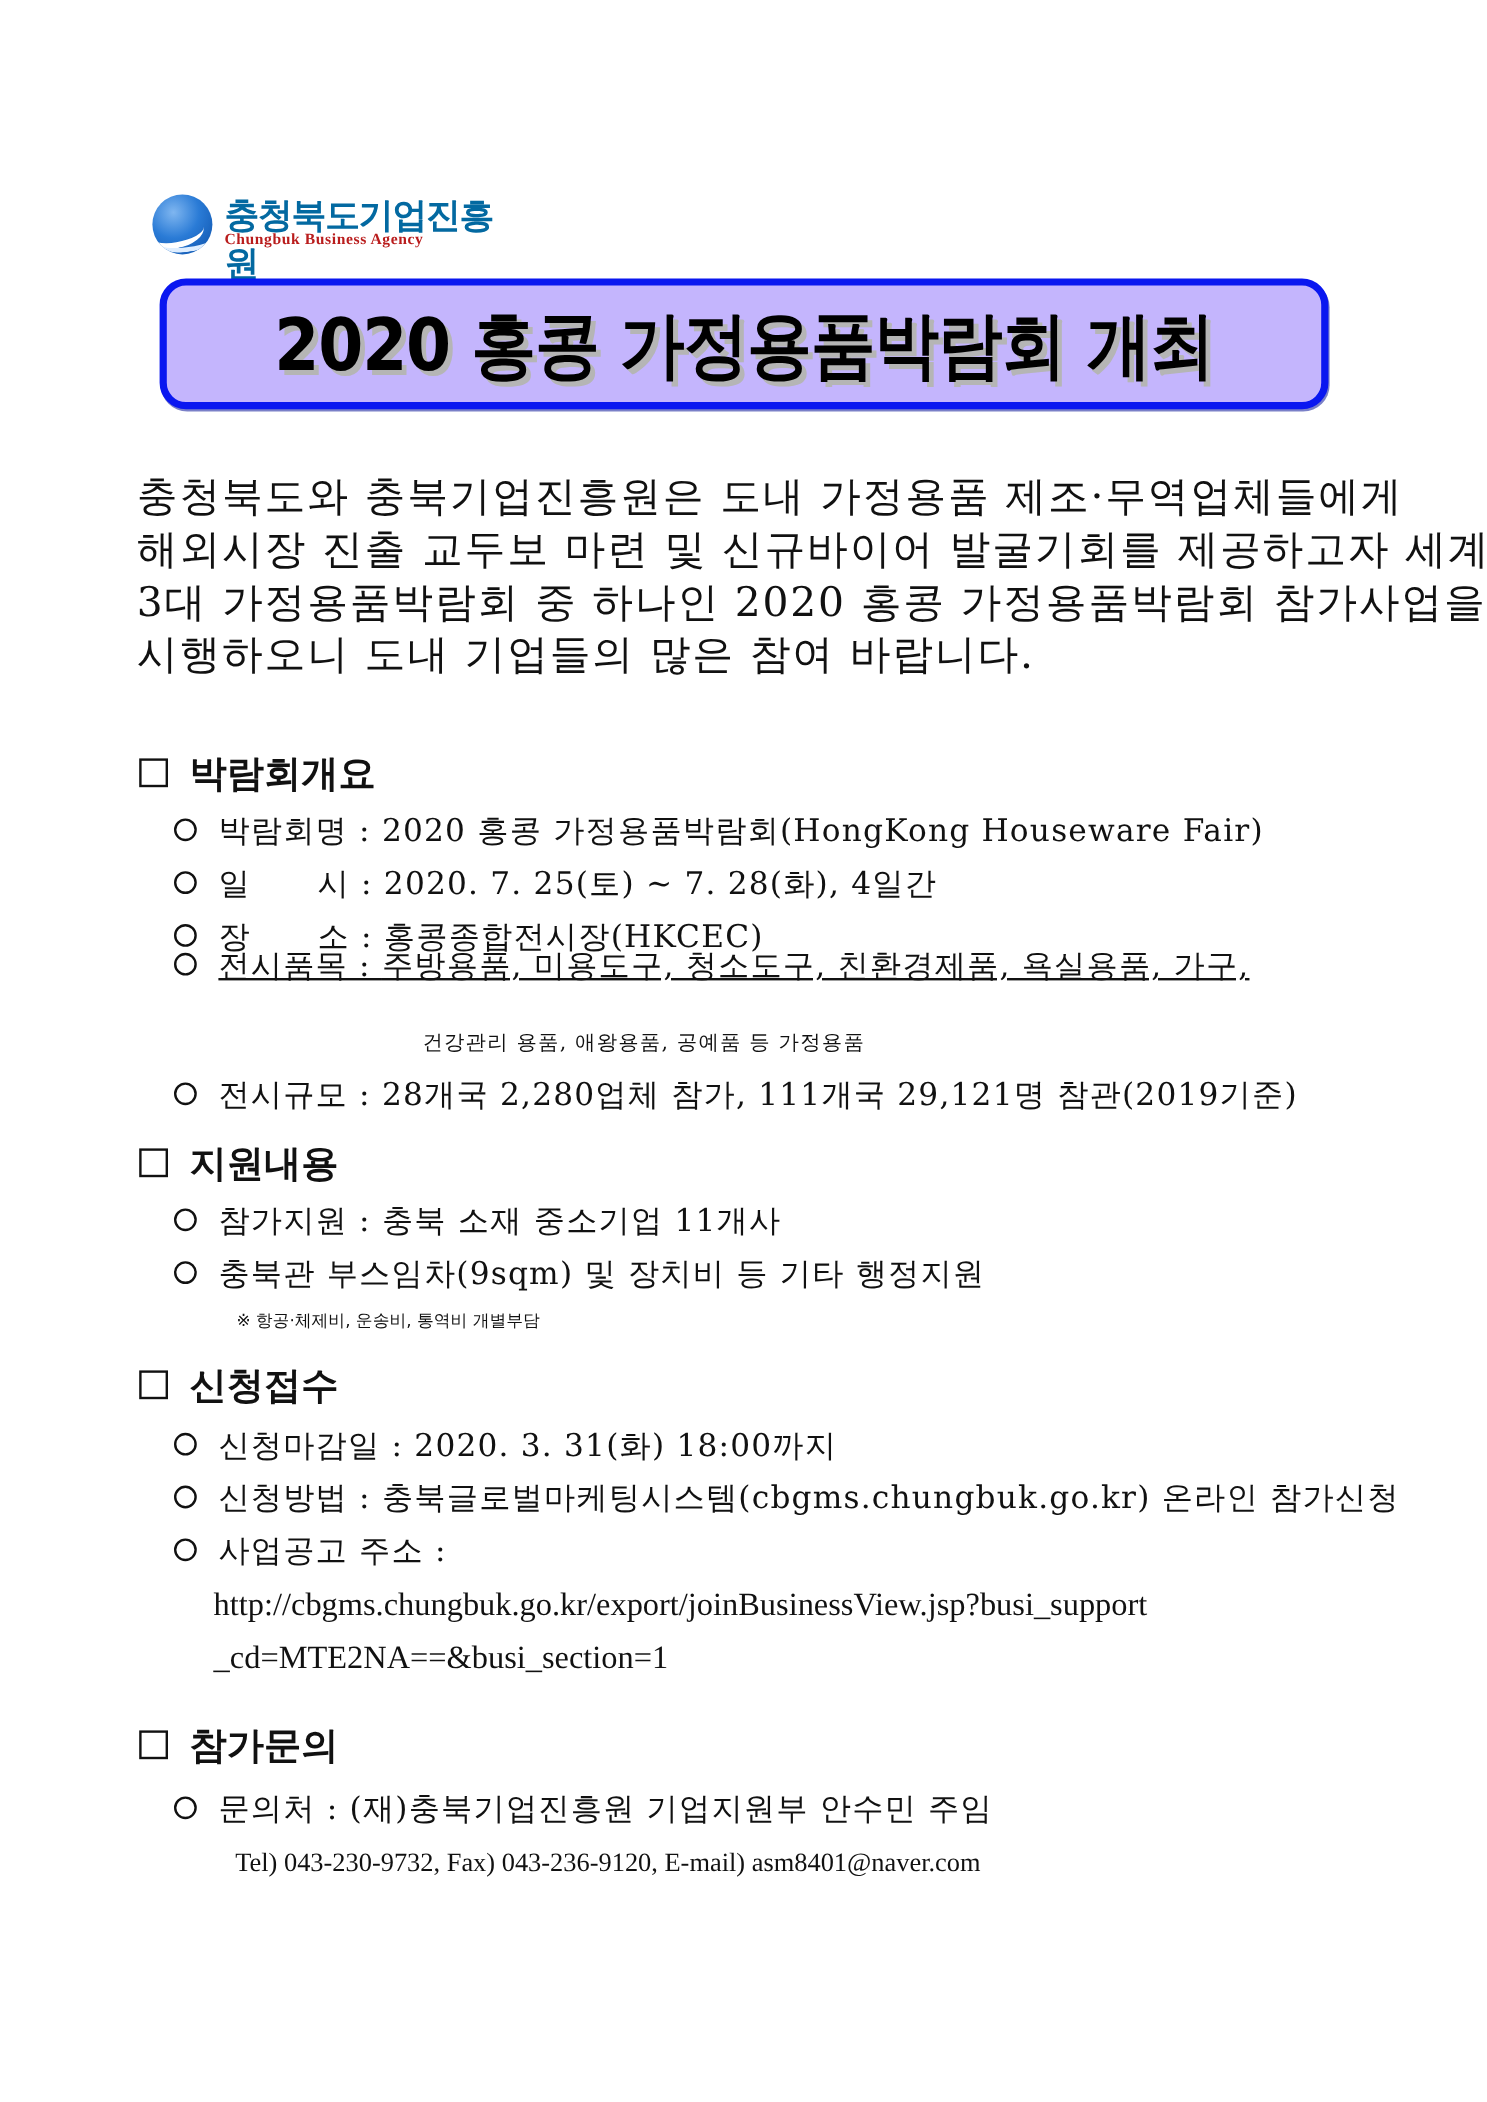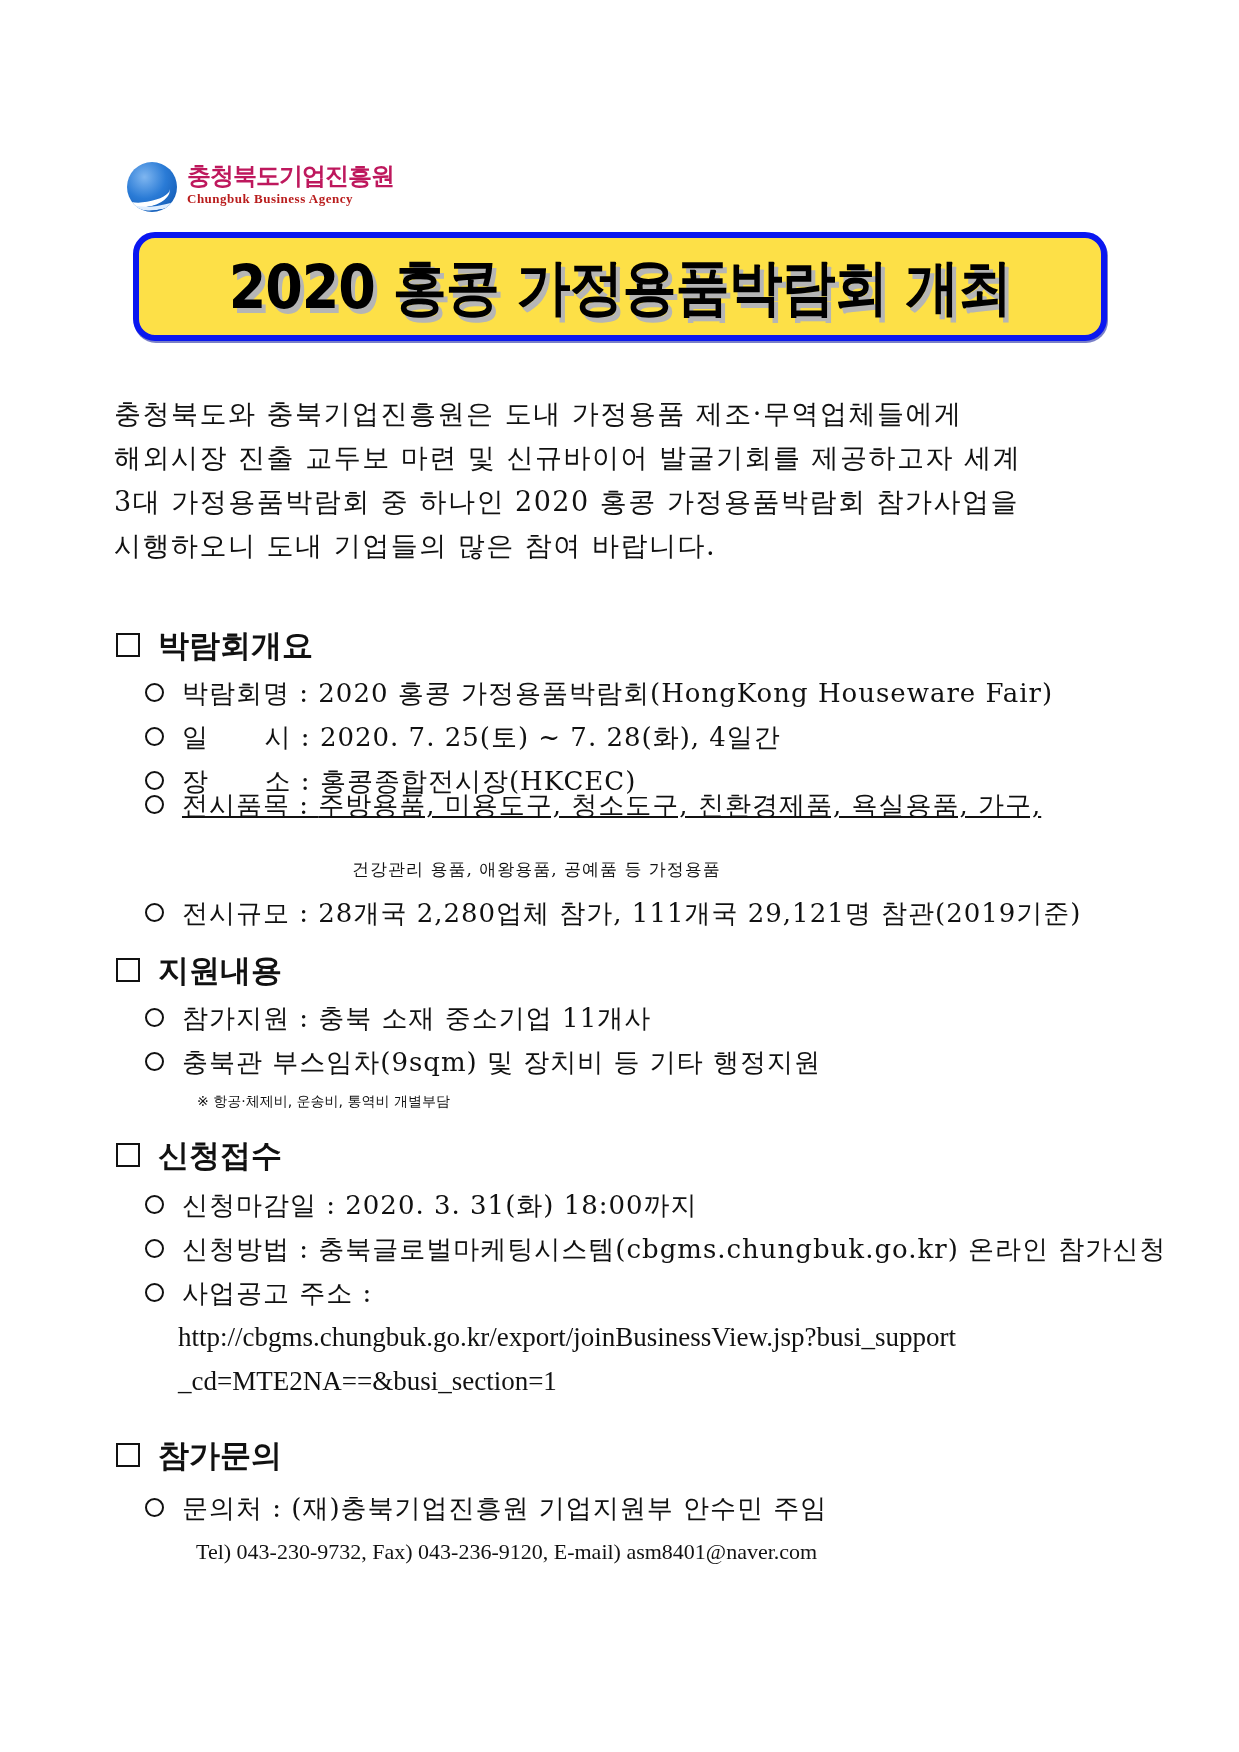--- a/index.html
+++ b/index.html
@@ -9,35 +9,35 @@
 
   
   .logo { position: absolute; left: 127px; top: 160px; width: 290px; height: 54px; }
   .globe { position: absolute; left: 0; top: 2px; width: 50px; height: 50px; border-radius: 50%;
            background: radial-gradient(circle at 35% 30%, #7fb6f0 0%, #2a7bd6 45%, #0b4fa8 100%); overflow: hidden; }
   .globe .sw1 { position: absolute; left: -6px; top: 18px; width: 46px; height: 22px; border-radius: 50%;
                 border-bottom: 5px solid #ffffff; border-left: 3px solid transparent; transform: rotate(-10deg); }
   .globe .sw2 { position: absolute; left: 4px; top: 26px; width: 50px; height: 18px; border-radius: 50%;
                 border-bottom: 4px solid #dfeeff; transform: rotate(-8deg); }
   .logo-ko { position: absolute; left: 60px; top: 0px; font-family: "DejaVu Sans", "Liberation Sans", sans-serif;
-             font-weight: bold; font-size: 24px; color: #be185d; letter-spacing: -1px; }
+             font-weight: bold; font-size: 29px; color: #0369a1; letter-spacing: -1px; }
   .logo-en { position: absolute; left: 60px; top: 31px; font-family: Liberation Serif, serif;
              font-weight: bold; font-size: 13px; color: #b91c1c; letter-spacing: 0.5px; }
 
   
   .title-box { position: absolute; left: 133px; top: 232px; width: 962px; height: 97px;
-               border: 6px solid #0a17f0; border-radius: 22px; background: #fde047;
+               border: 6px solid #0a17f0; border-radius: 22px; background: #c4b5fd;
                box-shadow: 1px 2px 0 #7a80c8; }
   .title-text { position: absolute; left: 0; right: 0; top: 14px; text-align: center;
                 font-family: "DejaVu Sans", "Liberation Sans", sans-serif; font-weight: bold;
                 font-size: 54px; letter-spacing: -1px; color: #000;
                 text-shadow: 4px 4px 0 #b5b5b5; transform: scaleY(1.12); }
 
   
-  .para { position: absolute; left: 114px; font-size: 27px; letter-spacing: 1.5px; line-height: 44px; }
+  .para { position: absolute; left: 114px; font-size: 34px; letter-spacing: 1.5px; line-height: 44px; }
   .heading { position: absolute; left: 116px; font-family: "DejaVu Sans", "Liberation Sans", sans-serif;
              font-weight: bold; font-size: 31px; line-height: 40px; }
   .heading .box { display: inline-block; width: 20px; height: 20px; border: 2px solid #111;
                   vertical-align: middle; margin-right: 18px; position: relative; top: -3px; }
   .item { position: absolute; left: 145px; font-size: 26px; line-height: 40px; letter-spacing: 1px; }
   .bullet { display: inline-block; width: 15px; height: 15px; border: 2.5px solid #111; border-radius: 50%;
             margin-right: 18px; vertical-align: middle; position: relative; top: -3px; }
   .cont { position: absolute; font-size: 17px; line-height: 40px; letter-spacing: 1px; }
   .note { position: absolute; left: 197px; font-family: "DejaVu Sans", "Liberation Sans", sans-serif;
           font-size: 14px; line-height: 36px; }

